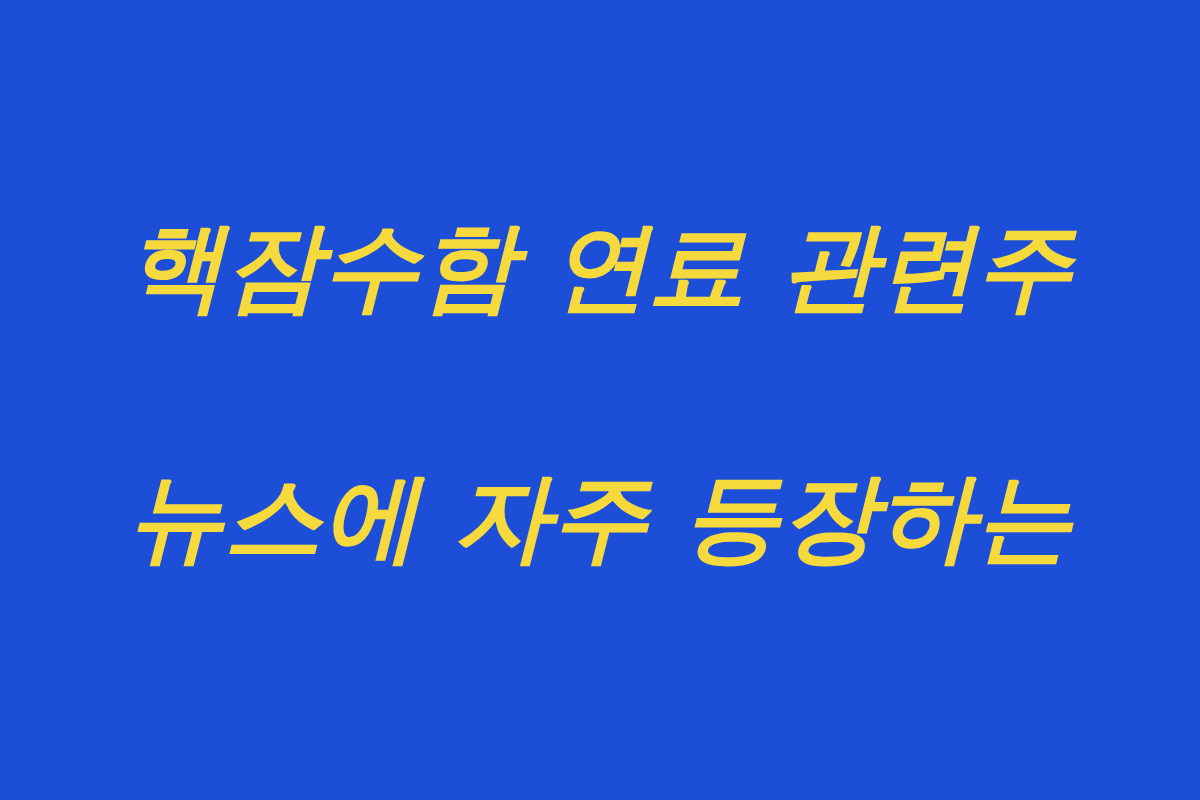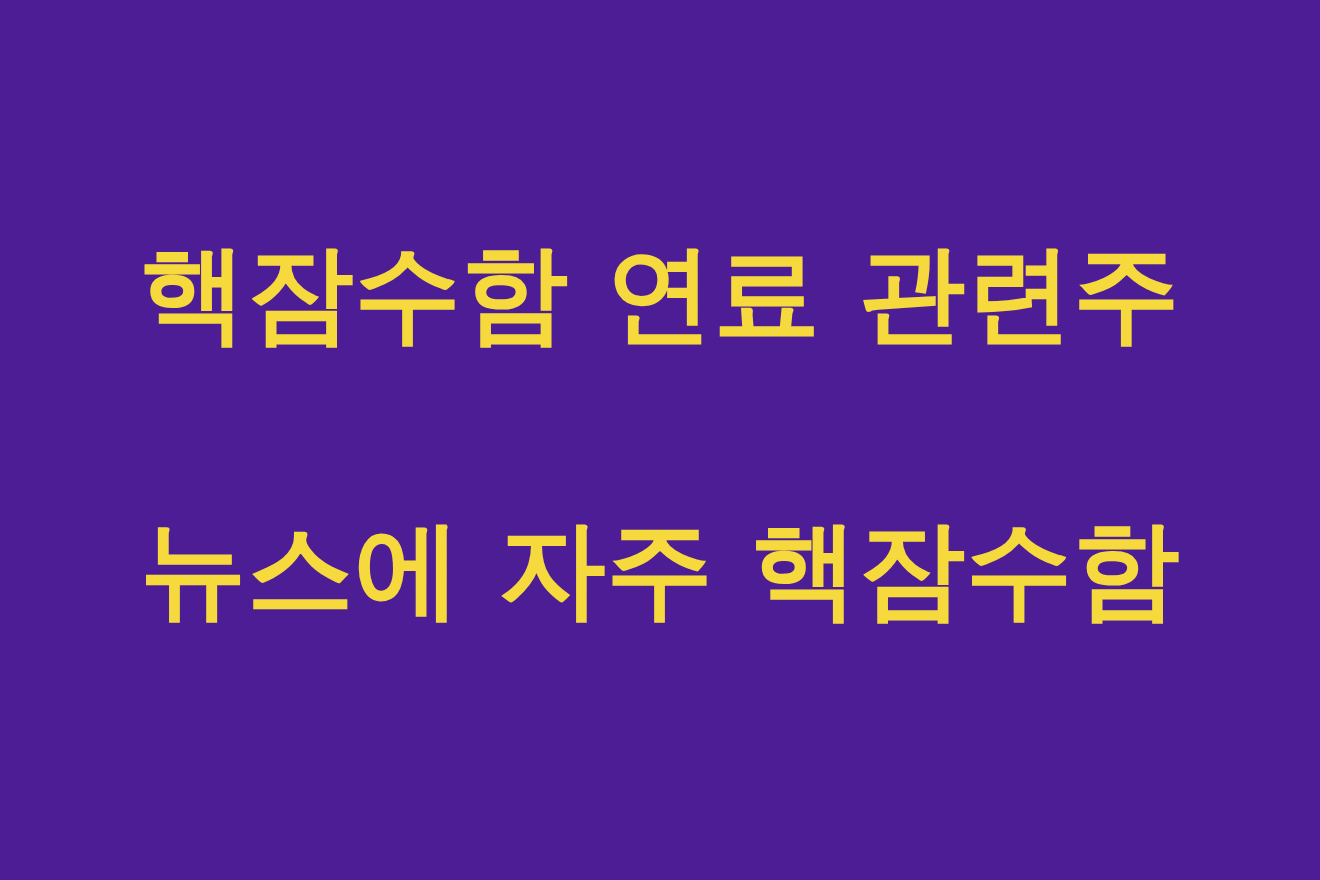--- a/index.html
+++ b/index.html
@@ -45,18 +45,18 @@
     text-rendering: optimizeLegibility;
   }
 
   .headline .line {
     display: block;
   }
 </style>
 </head>
 <body>
 
-<div class="banner" style="background-color: #4c1d95;">
+<div class="banner" style="background-color: #1d4ed8; font-style: italic;">
   <h1 class="headline" style="color: rgb(245, 217, 61);">
     <span class="line">핵잠수함 연료 관련주</span>
-    <span class="line">뉴스에 자주 핵잠수함</span>
+    <span class="line">뉴스에 자주 등장하는</span>
   </h1>
 </div>
 
 </body></html>

